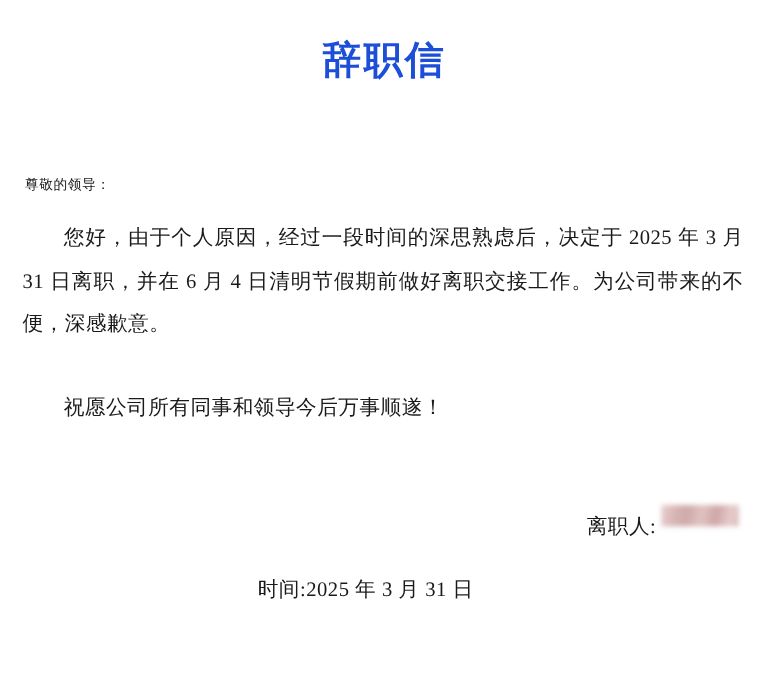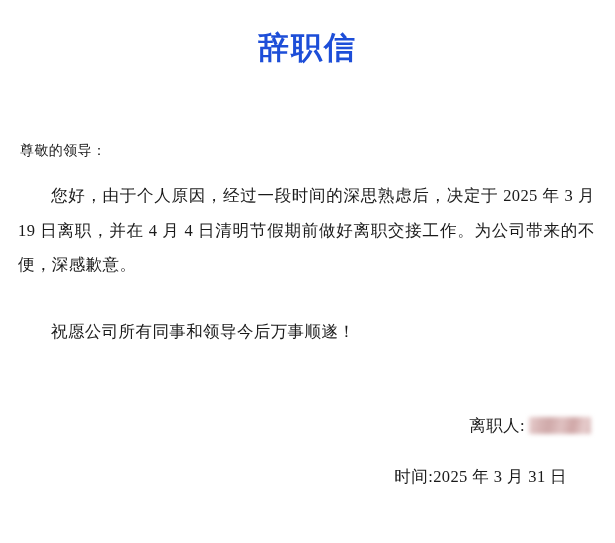--- a/index.html
+++ b/index.html
@@ -28,21 +28,21 @@
     font-weight: 700;
     letter-spacing: 2px;
     margin-top: 28px;
     line-height: 1.3;
     color: #1d4ed8;
   }
   .body-block {
     margin-top: 70px;
   }
   .salutation {
-    font-size: 14px;
+    font-size: 11px;
     line-height: 1.9;
     margin: 0 0 14px 0;
     padding-left: 2px;
     letter-spacing: 0.4px;
   }
   .para {
     font-size: 16.5px;
     line-height: 2.1;
     margin: 0 0 12px 0;
     text-align: justify;
@@ -58,40 +58,40 @@
     margin-top: 60px;
     text-align: right;
     padding-right: 6px;
   }
   .sign-line {
     font-size: 16.5px;
     line-height: 2.0;
     letter-spacing: 0.4px;
     display: flex;
     justify-content: flex-end;
-    align-items: center;
+    align-items: flex-start;
   }
   .sign-line .label {
     white-space: nowrap;
   }
   .redacted {
     display: inline-block;
     width: 62px;
     height: 17px;
     margin-left: 4px;
     background: linear-gradient(100deg,#e8cfcf 0%,#d8b6b6 18%,#cfa9a9 33%,#e0c2c2 52%,#cfa6a6 70%,#e6cccc 88%,#d9b8b8 100%);
     filter: blur(2.2px);
     vertical-align: middle;
     border-radius: 1px;
   }
   .date-line {
     margin-top: 24px;
     font-size: 16.5px;
     letter-spacing: 0.4px;
-    text-align: right;
+    text-align: center;
     padding-right: 24px;
   }
   .watermark {
     position: absolute;
     left: 0;
     right: 0;
     bottom: 8px;
     text-align: center;
     font-family: "Liberation Sans", "DejaVu Sans", sans-serif;
     font-size: 16px;
@@ -103,21 +103,21 @@
 </style>
 </head>
 <body>
 
 <div class="page">
 
   <h1 class="doc-title">辞职信</h1>
 
   <div class="body-block">
     <p class="salutation">尊敬的领导：</p>
-    <p class="para">您好，由于个人原因，经过一段时间的深思熟虑后，决定于 2025 年 3 月 19 日离职，并在 4 月 4 日清明节假期前做好离职交接工作。为公司带来的不便，深感歉意。</p>
+    <p class="para">您好，由于个人原因，经过一段时间的深思熟虑后，决定于 2025 年 3 月 31 日离职，并在 6 月 4 日清明节假期前做好离职交接工作。为公司带来的不便，深感歉意。</p>
     <p class="para wish">祝愿公司所有同事和领导今后万事顺遂！</p>
   </div>
 
   <div class="sign-block">
     <div class="sign-line">
       <span class="label">离职人:</span>
       <span class="redacted"></span>
     </div>
     <div class="date-line">
       <span>时间:</span><span>2025 年 3 月 31 日</span>

